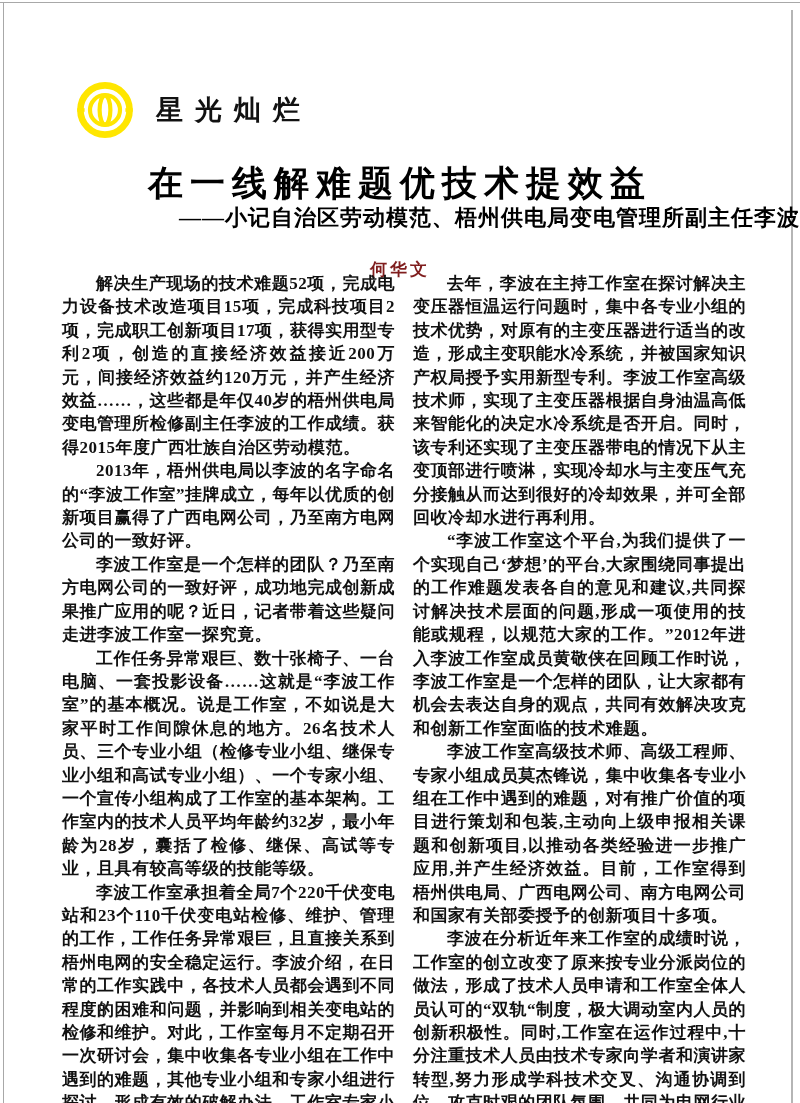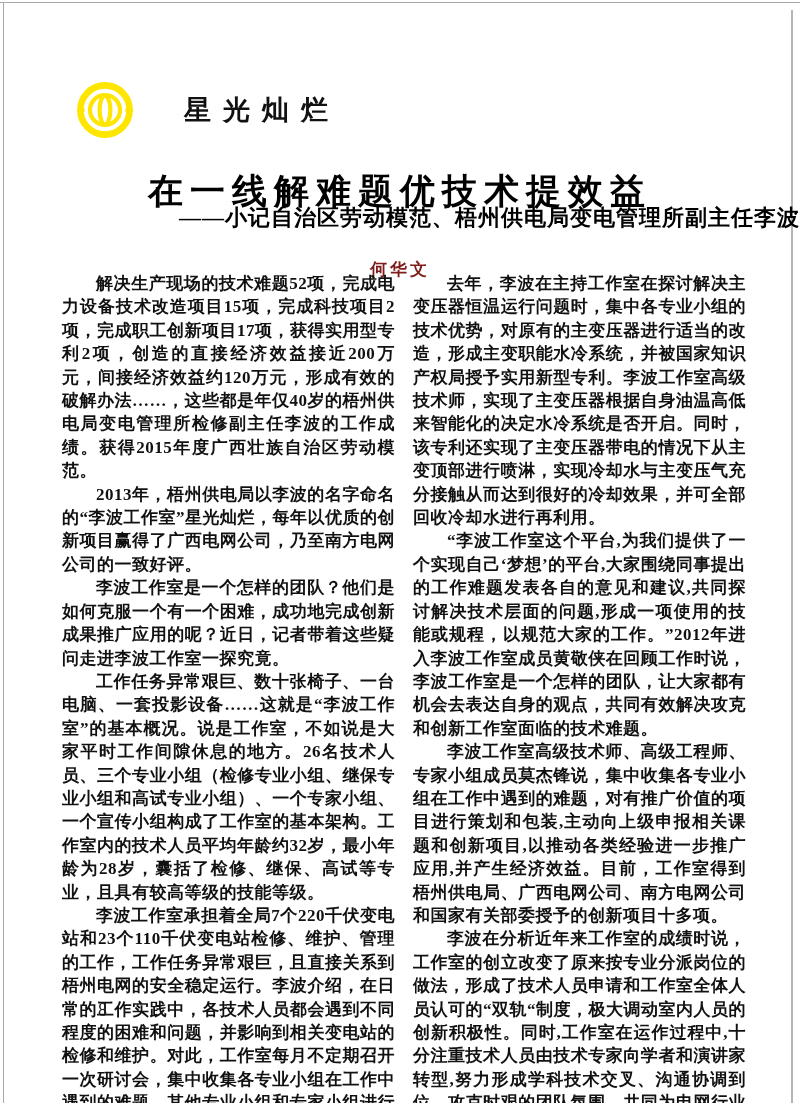--- a/index.html
+++ b/index.html
@@ -21,35 +21,34 @@
   .edge-top    { position:absolute; top:2px;  left:0;   width:800px; height:1px; background:#a8a8a8; }
   .edge-left   { position:absolute; top:2px;  left:3px; width:1px;   height:1101px; background:#a8a8a8; }
   .edge-right  { position:absolute; top:10px; left:791px; width:2px; height:1093px; background:#b5b5b5; }
 
   .header {
     position: absolute;
     top: 80px;
     left: 74px;
     display: flex;
     align-items: center;
-    gap: 28px;
   }
   .logo { width: 62px; height: 60px; }
   .brand {
     margin-left: 20px;
     font-size: 27px;
     font-weight: bold;
     letter-spacing: 12px;
     color: #111;
     font-family: "Liberation Sans", "DejaVu Sans", sans-serif;
   }
 
   .title {
     position: absolute;
-    top: 168px;
+    top: 160px;
     left: 0;
     width: 100%;
     text-align: center;
     font-size: 35px;
     font-weight: 900;
     letter-spacing: 7px;
     margin: 0;
     color: #000;
   }
   .subtitle {
@@ -124,23 +123,23 @@
     </svg>
     <span class="brand">星光灿烂</span>
   </div>
 
   <h1 class="title">在一线解难题优技术提效益</h1>
   <h2 class="subtitle">——小记自治区劳动模范、梧州供电局变电管理所副主任李波</h2>
   <div class="author">何华文</div>
 
   <div class="columns">
     <div class="col">
-      <p>解决生产现场的技术难题52项，完成电力设备技术改造项目15项，完成科技项目2项，完成职工创新项目17项，获得实用型专利2项，创造的直接经济效益接近200万元，间接经济效益约120万元，形成有效的破解办法……，这些都是年仅40岁的梧州供电局变电管理所检修副主任李波的工作成绩。获得2015年度广西壮族自治区劳动模范。</p>
-      <p>2013年，梧州供电局以李波的名字命名的“李波工作室”星光灿烂，每年以优质的创新项目赢得了广西电网公司，乃至南方电网公司的一致好评。</p>
-      <p>李波工作室是一个怎样的团队？他们是如何克服一个有一个困难，成功地完成创新成果推广应用的呢？近日，记者带着这些疑问走进李波工作室一探究竟。</p>
+      <p>解决生产现场的技术难题52项，完成电力设备技术改造项目15项，完成科技项目2项，完成职工创新项目17项，获得实用型专利2项，创造的直接经济效益接近200万元，间接经济效益约120万元，并产生经济效益……，这些都是年仅40岁的梧州供电局变电管理所检修副主任李波的工作成绩。获得2015年度广西壮族自治区劳动模范。</p>
+      <p>2013年，梧州供电局以李波的名字命名的“李波工作室”挂牌成立，每年以优质的创新项目赢得了广西电网公司，乃至南方电网公司的一致好评。</p>
+      <p>李波工作室是一个怎样的团队？乃至南方电网公司的一致好评，成功地完成创新成果推广应用的呢？近日，记者带着这些疑问走进李波工作室一探究竟。</p>
       <p>工作任务异常艰巨、数十张椅子、一台电脑、一套投影设备……这就是“李波工作室”的基本概况。说是工作室，不如说是大家平时工作间隙休息的地方。26名技术人员、三个专业小组（检修专业小组、继保专业小组和高试专业小组）、一个专家小组、一个宣传小组构成了工作室的基本架构。工作室内的技术人员平均年龄约32岁，最小年龄为28岁，囊括了检修、继保、高试等专业，且具有较高等级的技能等级。</p>
       <p>李波工作室承担着全局7个220千伏变电站和23个110千伏变电站检修、维护、管理的工作，工作任务异常艰巨，且直接关系到梧州电网的安全稳定运行。李波介绍，在日常的工作实践中，各技术人员都会遇到不同程度的困难和问题，并影响到相关变电站的检修和维护。对此，工作室每月不定期召开一次研讨会，集中收集各专业小组在工作中遇到的难题，其他专业小组和专家小组进行探讨，形成有效的破解办法。工作室专家小组则根据专业小组解决相关困难问题的项目进行总体评估，把具有推广价值意义的项目向梧州供电局和广西电网公司申报相关课题，争取有关</p>
     </div>
     <div class="col">
       <p>去年，李波在主持工作室在探讨解决主变压器恒温运行问题时，集中各专业小组的技术优势，对原有的主变压器进行适当的改造，形成主变职能水冷系统，并被国家知识产权局授予实用新型专利。李波工作室高级技术师，实现了主变压器根据自身油温高低来智能化的决定水冷系统是否开启。同时，该专利还实现了主变压器带电的情况下从主变顶部进行喷淋，实现冷却水与主变压气充分接触从而达到很好的冷却效果，并可全部回收冷却水进行再利用。</p>
       <p>“李波工作室这个平台,为我们提供了一个实现自己‘梦想’的平台,大家围绕同事提出的工作难题发表各自的意见和建议,共同探讨解决技术层面的问题,形成一项使用的技能或规程，以规范大家的工作。”2012年进入李波工作室成员黄敬侠在回顾工作时说，李波工作室是一个怎样的团队，让大家都有机会去表达自身的观点，共同有效解决攻克和创新工作室面临的技术难题。</p>
       <p>李波工作室高级技术师、高级工程师、专家小组成员莫杰锋说，集中收集各专业小组在工作中遇到的难题，对有推广价值的项目进行策划和包装,主动向上级申报相关课题和创新项目,以推动各类经验进一步推广应用,并产生经济效益。目前，工作室得到梧州供电局、广西电网公司、南方电网公司和国家有关部委授予的创新项目十多项。</p>
       <p>李波在分析近年来工作室的成绩时说，工作室的创立改变了原来按专业分派岗位的做法，形成了技术人员申请和工作室全体人员认可的“双轨“制度，极大调动室内人员的创新积极性。同时,工作室在运作过程中,十分注重技术人员由技术专家向学者和演讲家转型,努力形成学科技术交叉、沟通协调到位、攻克时艰的团队氛围，共同为电网行业技术的发展而努力。</p>
 
     </div>

